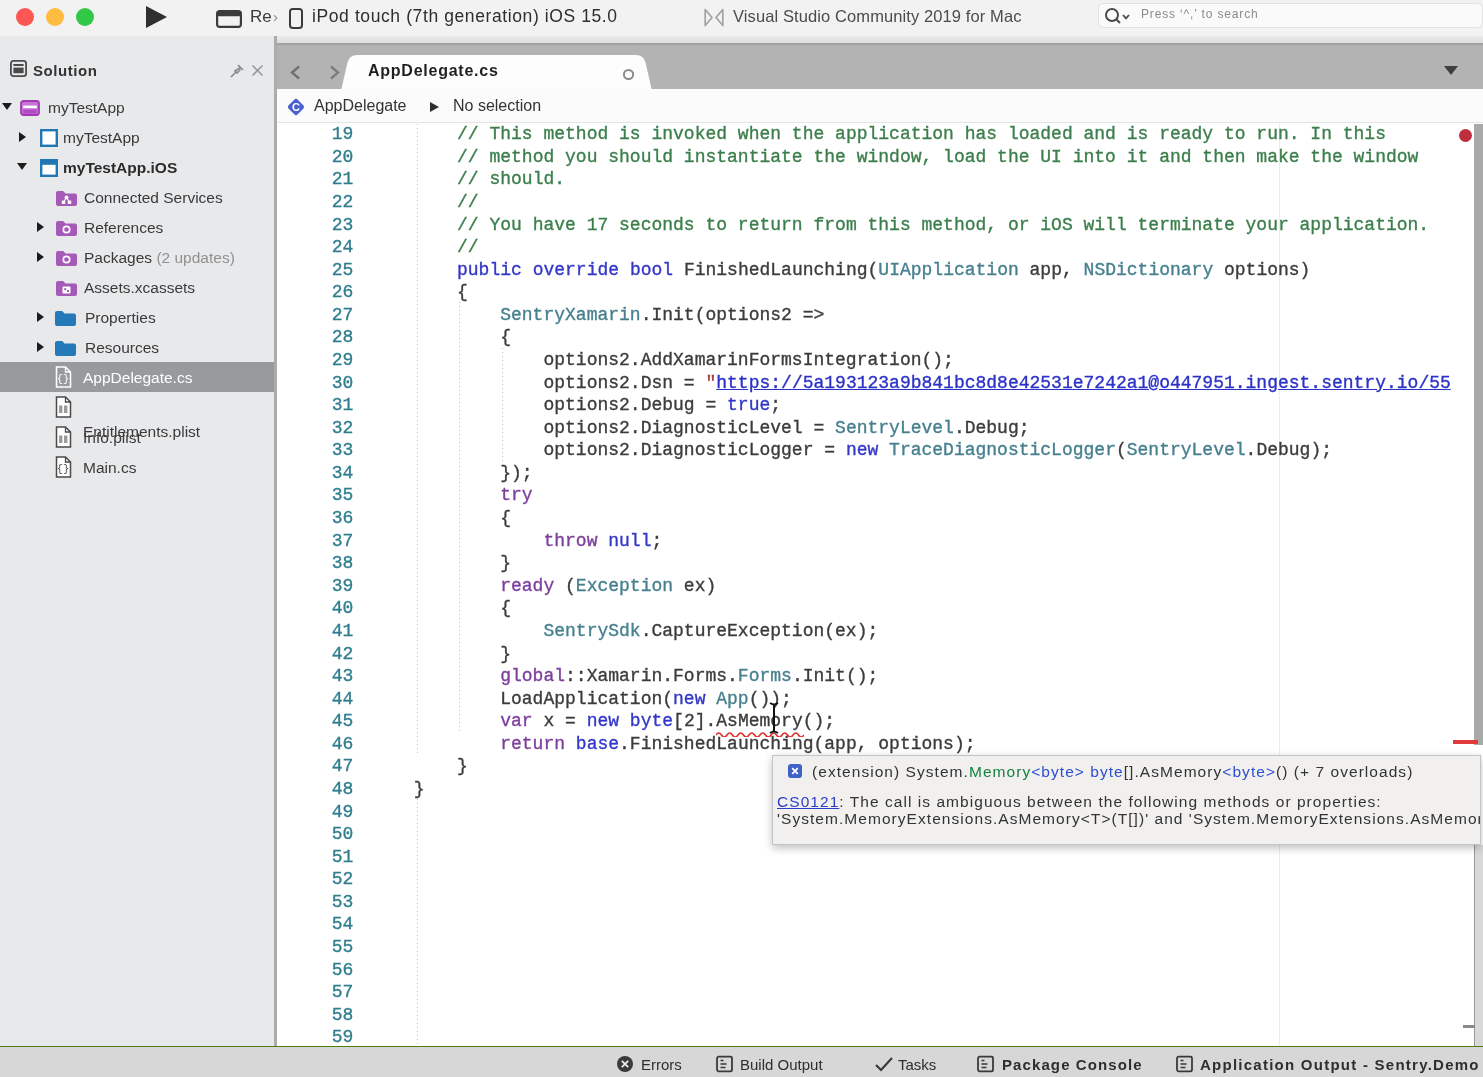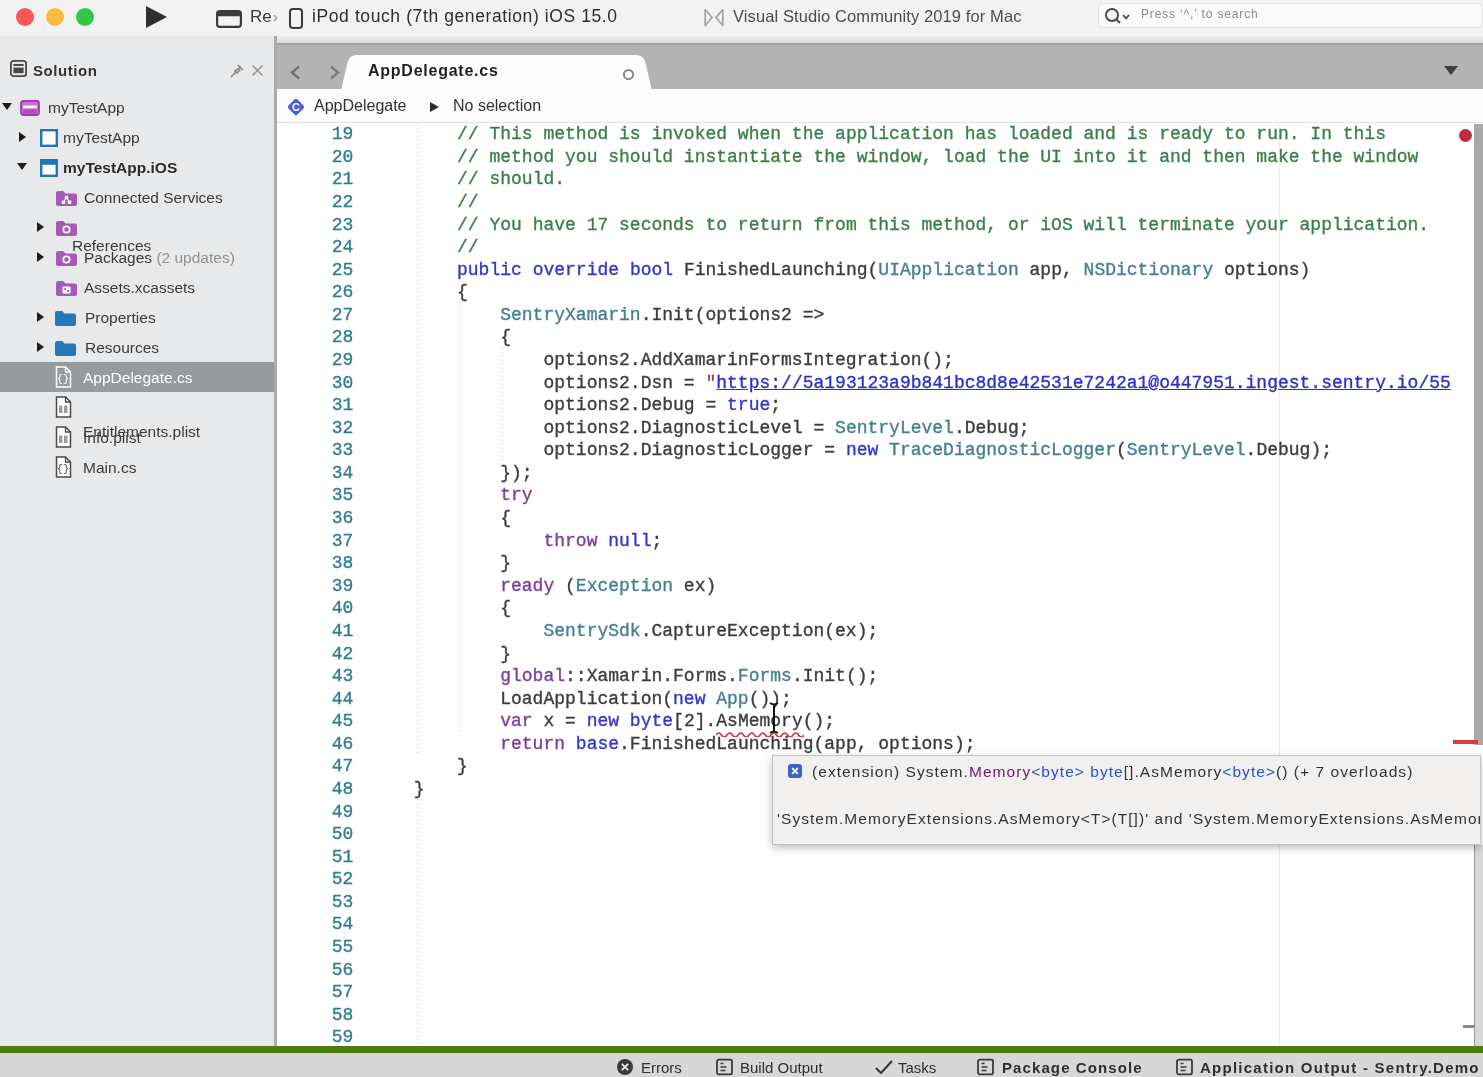--- a/index.html
+++ b/index.html
@@ -29,21 +29,21 @@
   .com { color:#3c7f4c; }
   .str { color:#a33f3f; }
   .lnk { color:#2b32c8; text-decoration:underline; }
   .guide { position:absolute; width:1px; background-image:repeating-linear-gradient(to bottom,#bdbdbd 0 1px,transparent 1px 4px); }
   
   #tooltip { position:absolute; left:772px; top:755px; width:709px; height:90px;
     background:#f1f0ef; border:1px solid #c4c4c4; box-shadow:0 3px 8px rgba(0,0,0,.25);
     overflow:hidden; font-size:15.5px; color:#333; letter-spacing:1.05px; }
   
   #statusbar { position:absolute; left:0; top:1046px; width:1483px; height:31px;
-    background:#d7d7d7; border-top:7px solid #4d7c0f; font-size:15px; color:#2e2e2e; }
+    background:#d7d7d7; border-top:1px solid #4d7c0f; font-size:15px; color:#2e2e2e; }
   .sbitem { position:absolute; top:calc(50% + 2px); transform:translateY(-50%); white-space:nowrap; }
 </style>
 </head>
 <body>
 
 <div id="titlebar">
   <div class="light" style="left:16px; background:#fc5753;"></div>
   <div class="light" style="left:46px; background:#fdbc40;"></div>
   <div class="light" style="left:76px; background:#33c748;"></div>
 
@@ -117,21 +117,21 @@
         <rect x="6.8" y="11.6" width="3.4" height="3.4" fill="#fff"></rect>
         <rect x="12.8" y="11.6" width="3.4" height="3.4" fill="#fff"></rect>
         <path d="M11.5 8.3 L8.5 13.3 M11.5 8.3 L14.5 13.3" stroke="#fff" stroke-width="1.2"></path>
       </svg>
       <div class="rowtext" style="left:84px; top:151.5px;">Connected Services</div>
 <div class="arrow-r" style="left:37px; top:185.5px;"></div>
       <svg class="abs" style="left:55px; top:182.5px;" width="23" height="18" viewBox="0 0 23 18">
         <path d="M1 4 Q1 2 3 2 L8.2 2 L10.5 4.6 L20 4.6 Q22 4.6 22 6.6 L22 15 Q22 17 20 17 L3 17 Q1 17 1 15 Z" fill="#a55ab8"></path>
         <circle cx="11.5" cy="10.5" r="3.2" fill="none" stroke="#fff" stroke-width="1.7"></circle>
       </svg>
-      <div class="rowtext" style="left:72px; top:181.5px;margin-top:18px;">References</div>
+      <div class="rowtext" style="left:84px; top:181.5px;">References</div>
 <div class="arrow-r" style="left:37px; top:215.5px;"></div>
       <svg class="abs" style="left:55px; top:212.5px;" width="23" height="18" viewBox="0 0 23 18">
         <path d="M1 4 Q1 2 3 2 L8.2 2 L10.5 4.6 L20 4.6 Q22 4.6 22 6.6 L22 15 Q22 17 20 17 L3 17 Q1 17 1 15 Z" fill="#a55ab8"></path>
         <circle cx="11.5" cy="10.5" r="3.2" fill="none" stroke="#fff" stroke-width="1.7"></circle>
       </svg>
       <div class="rowtext" style="left:84px; top:211.5px;">Packages <span style="color:#919191">(2 updates)</span></div>
 <svg class="abs" style="left:55px; top:242.5px;" width="23" height="18" viewBox="0 0 23 18">
         <path d="M1 4 Q1 2 3 2 L8.2 2 L10.5 4.6 L20 4.6 Q22 4.6 22 6.6 L22 15 Q22 17 20 17 L3 17 Q1 17 1 15 Z" fill="#a55ab8"></path>
         <rect x="7.5" y="7.5" width="8" height="7" rx="1" fill="#fff"></rect>
         <rect x="9.2" y="9.2" width="2" height="2" fill="#a55ab8"></rect>
@@ -312,21 +312,22 @@
   <svg class="abs" style="left:490px; top:577px;" width="14" height="34" viewBox="0 0 14 34">
     <path d="M3 2 Q5.5 3.5 7 3.5 Q8.5 3.5 11 2 M7 3.5 L7 30.5 M3 32 Q5.5 30.5 7 30.5 Q8.5 30.5 11 32" fill="none" stroke="#111" stroke-width="2"></path>
   </svg>
 </div>
 
 <div id="tooltip">
   <svg class="abs" style="left:15px; top:8px;" width="14" height="14" viewBox="0 0 14 14">
     <rect x="0" y="0" width="14" height="14" rx="3" fill="#3f62c6"></rect>
     <path d="M4.2 4.2 L9.8 9.8 M9.8 4.2 L4.2 9.8" stroke="#fff" stroke-width="1.8"></path>
   </svg>
-  <div class="abs" style="left:39px; top:7px; white-space:nowrap;">(extension) System.<span style="color:#701a75">Memory</span><span style="color:#2b4fd0">&lt;byte&gt;</span> <span style="color:#2b4fd0">byte</span>[].AsMemory<span style="color:#2b4fd0">&lt;byte&gt;</span>() (+ 7 overloads)</div>
+  <div class="abs" style="left:39px; top:7px; white-space:nowrap;">(extension) System.<span style="color:#15803d">Memory</span><span style="color:#2b4fd0">&lt;byte&gt;</span> <span style="color:#2b4fd0">byte</span>[].AsMemory<span style="color:#2b4fd0">&lt;byte&gt;</span>() (+ 7 overloads)</div>
+  <div class="abs" style="left:4px; top:37px; white-space:nowrap;"><span style="color:#2b3fc9; text-decoration:underline;">CS0121</span>: The call is ambiguous between the following methods or properties:</div>
   <div class="abs" style="left:4px; top:54px; white-space:nowrap;">'System.MemoryExtensions.AsMemory&lt;T&gt;(T[])' and 'System.MemoryExtensions.AsMemory&lt;T&gt;(System.ArraySegment&lt;T&gt;)'</div>
 </div>
 
 <div id="statusbar">
   <svg class="sbitem" style="left:616px;" width="18" height="18" viewBox="0 0 18 18">
     <circle cx="9" cy="9" r="8" fill="#3a3a3a"></circle>
     <path d="M5.8 5.8 L12.2 12.2 M12.2 5.8 L5.8 12.2" stroke="#ececec" stroke-width="1.8"></path>
   </svg>
   <div class="sbitem" style="left:641px;">Errors</div>
   <svg class="sbitem" style="left:716px;" width="17" height="17" viewBox="0 0 17 17">

